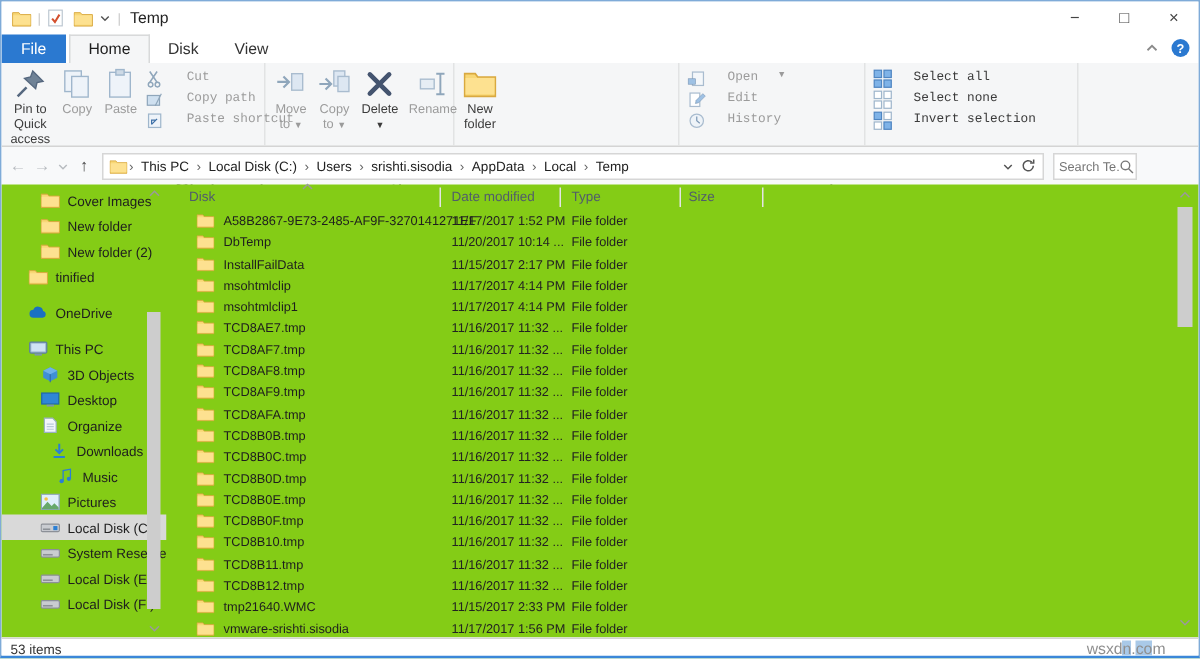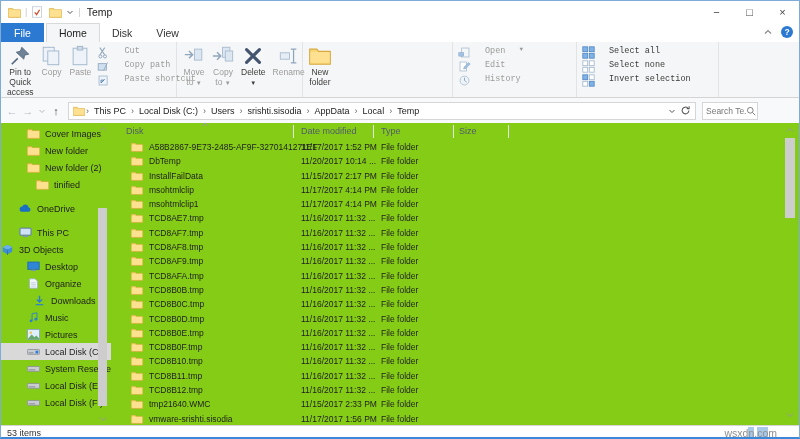--- a/index.html
+++ b/index.html
@@ -438,21 +438,21 @@
           </div>
           <div class="side-item" style="padding-left:26px">
             <span class="ic" style="width:13px;height:11px;">
               <svg viewBox="0 0 16 13">
                 <path d="M.5 1.5h5.2l1.2 1.6H15.5v9.4H.5z" fill="#f8d775" stroke="#d9a940" stroke-width=".8"></path>
                 <path d="M1 3.6h14v7.9H1z" fill="#fde190"></path>
               </svg>
             </span>
             <span>New folder (2)</span>
           </div>
-          <div class="side-item" style="padding-left:35px">
+          <div class="side-item" style="padding-left:18px">
             <span class="ic" style="width:13px;height:11px;">
               <svg viewBox="0 0 16 13">
                 <path d="M.5 1.5h5.2l1.2 1.6H15.5v9.4H.5z" fill="#f8d775" stroke="#d9a940" stroke-width=".8"></path>
                 <path d="M1 3.6h14v7.9H1z" fill="#fde190"></path>
               </svg>
             </span>
             <span>tinified</span>
           </div>
           <div class="side-gap"></div>
           <div class="side-item" style="padding-left:18px">
@@ -467,21 +467,21 @@
           <div class="side-item" style="padding-left:18px">
             <span class="ic" style="width:13px;height:11px;">
               <svg viewBox="0 0 16 13">
                 <rect x="1" y="1" width="14" height="9" rx="1" fill="#9db7cf" stroke="#5d7fa0"></rect>
                 <rect x="2.3" y="2.3" width="11.4" height="6.4" fill="#cfe3f5"></rect>
                 <rect x="5" y="10.5" width="6" height="1.6" fill="#7d97ae"></rect>
               </svg>
             </span>
             <span>This PC</span>
           </div>
-          <div class="side-item" style="">
+          <div class="side-item" style="padding-left:26px">
             <span class="ic" style="width:13px;height:11px;">
               <svg viewBox="0 0 14 14">
                 <path d="M7 1l6 3v6l-6 3-6-3V4z" fill="#3f8fd6"></path>
                 <path d="M7 1l6 3-6 3-6-3z" fill="#6db1ea"></path>
                 <path d="M7 7v7" stroke="#2e6ca8"></path>
               </svg>
             </span>
             <span>3D Objects</span>
           </div>
           <div class="side-item" style="padding-left:26px">
@@ -504,21 +504,21 @@
           </div>
           <div class="side-item" style="padding-left:32px">
             <span class="ic" style="width:13px;height:11px;">
               <svg viewBox="0 0 14 14">
                 <path d="M7 1v7.5M3.8 5.8L7 9l3.2-3.2" stroke="#2a7fd4" stroke-width="1.7" fill="none"></path>
                 <path d="M2.2 12.3h9.6" stroke="#2a7fd4" stroke-width="1.5"></path>
               </svg>
             </span>
             <span>Downloads</span>
           </div>
-          <div class="side-item" style="padding-left:26px">
+          <div class="side-item" style="padding-left:36px">
             <span class="ic" style="width:13px;height:11px;">
               <svg viewBox="0 0 12 14">
                 <path d="M4.2 11V2.2L10.4 1v8" stroke="#2a7fd4" stroke-width="1.1" fill="none"></path>
                 <circle cx="2.9" cy="11.2" r="1.8" fill="#2a7fd4"></circle>
                 <circle cx="9.1" cy="9.2" r="1.8" fill="#2a7fd4"></circle>
               </svg>
             </span>
             <span>Music</span>
           </div>
           <div class="side-item" style="padding-left:26px">

